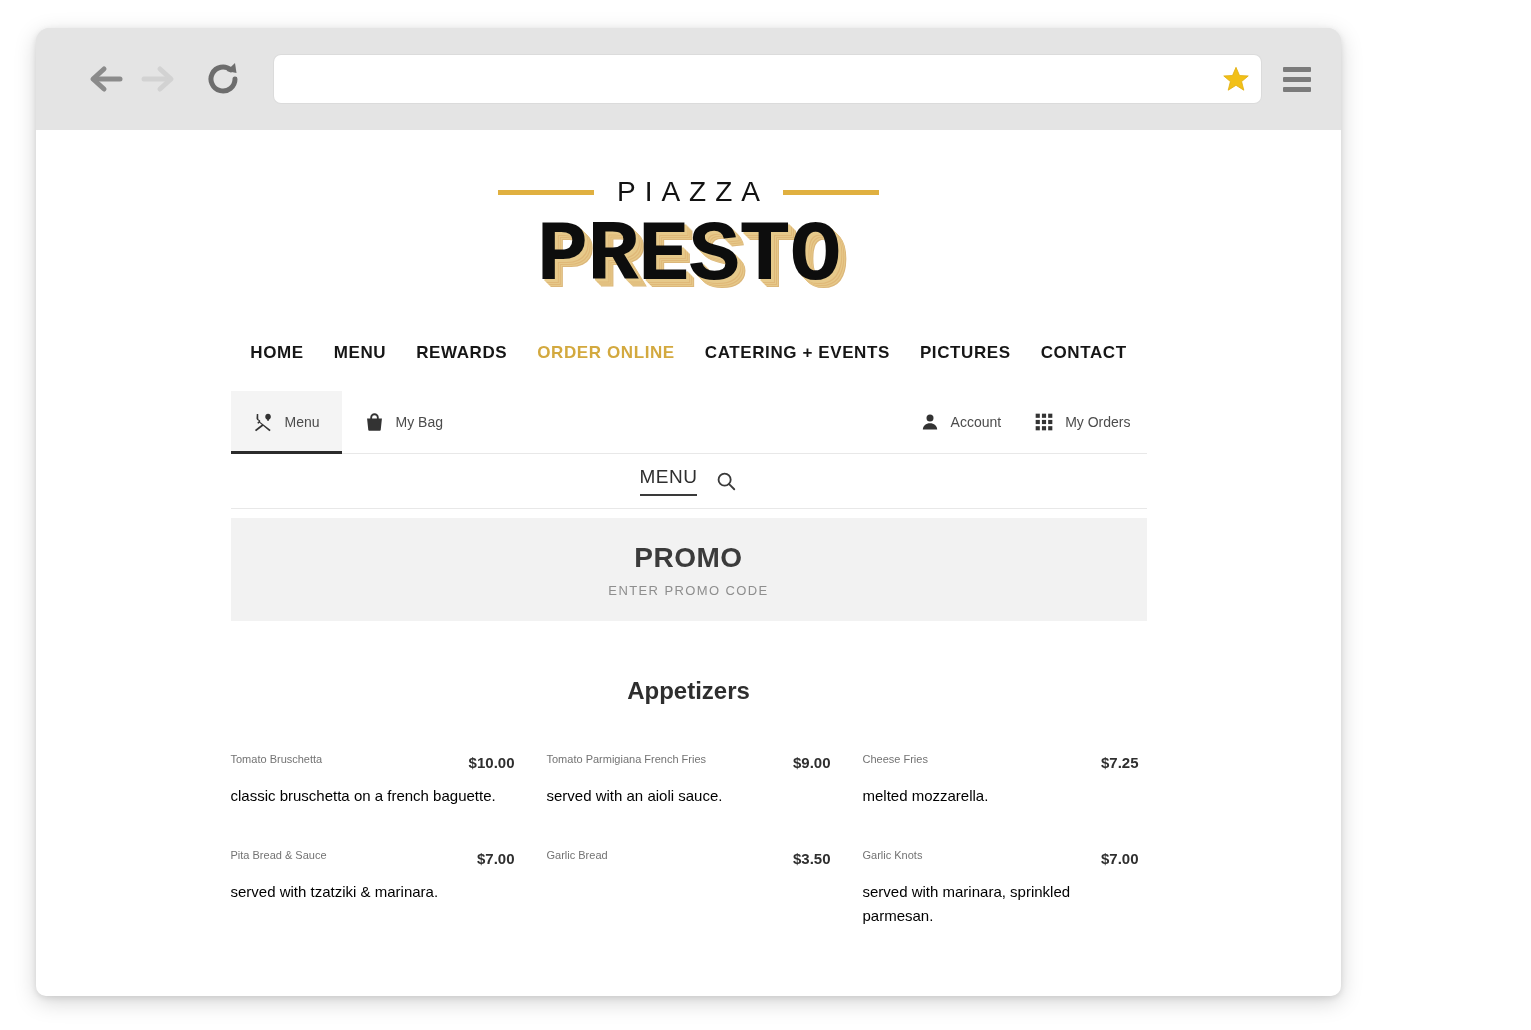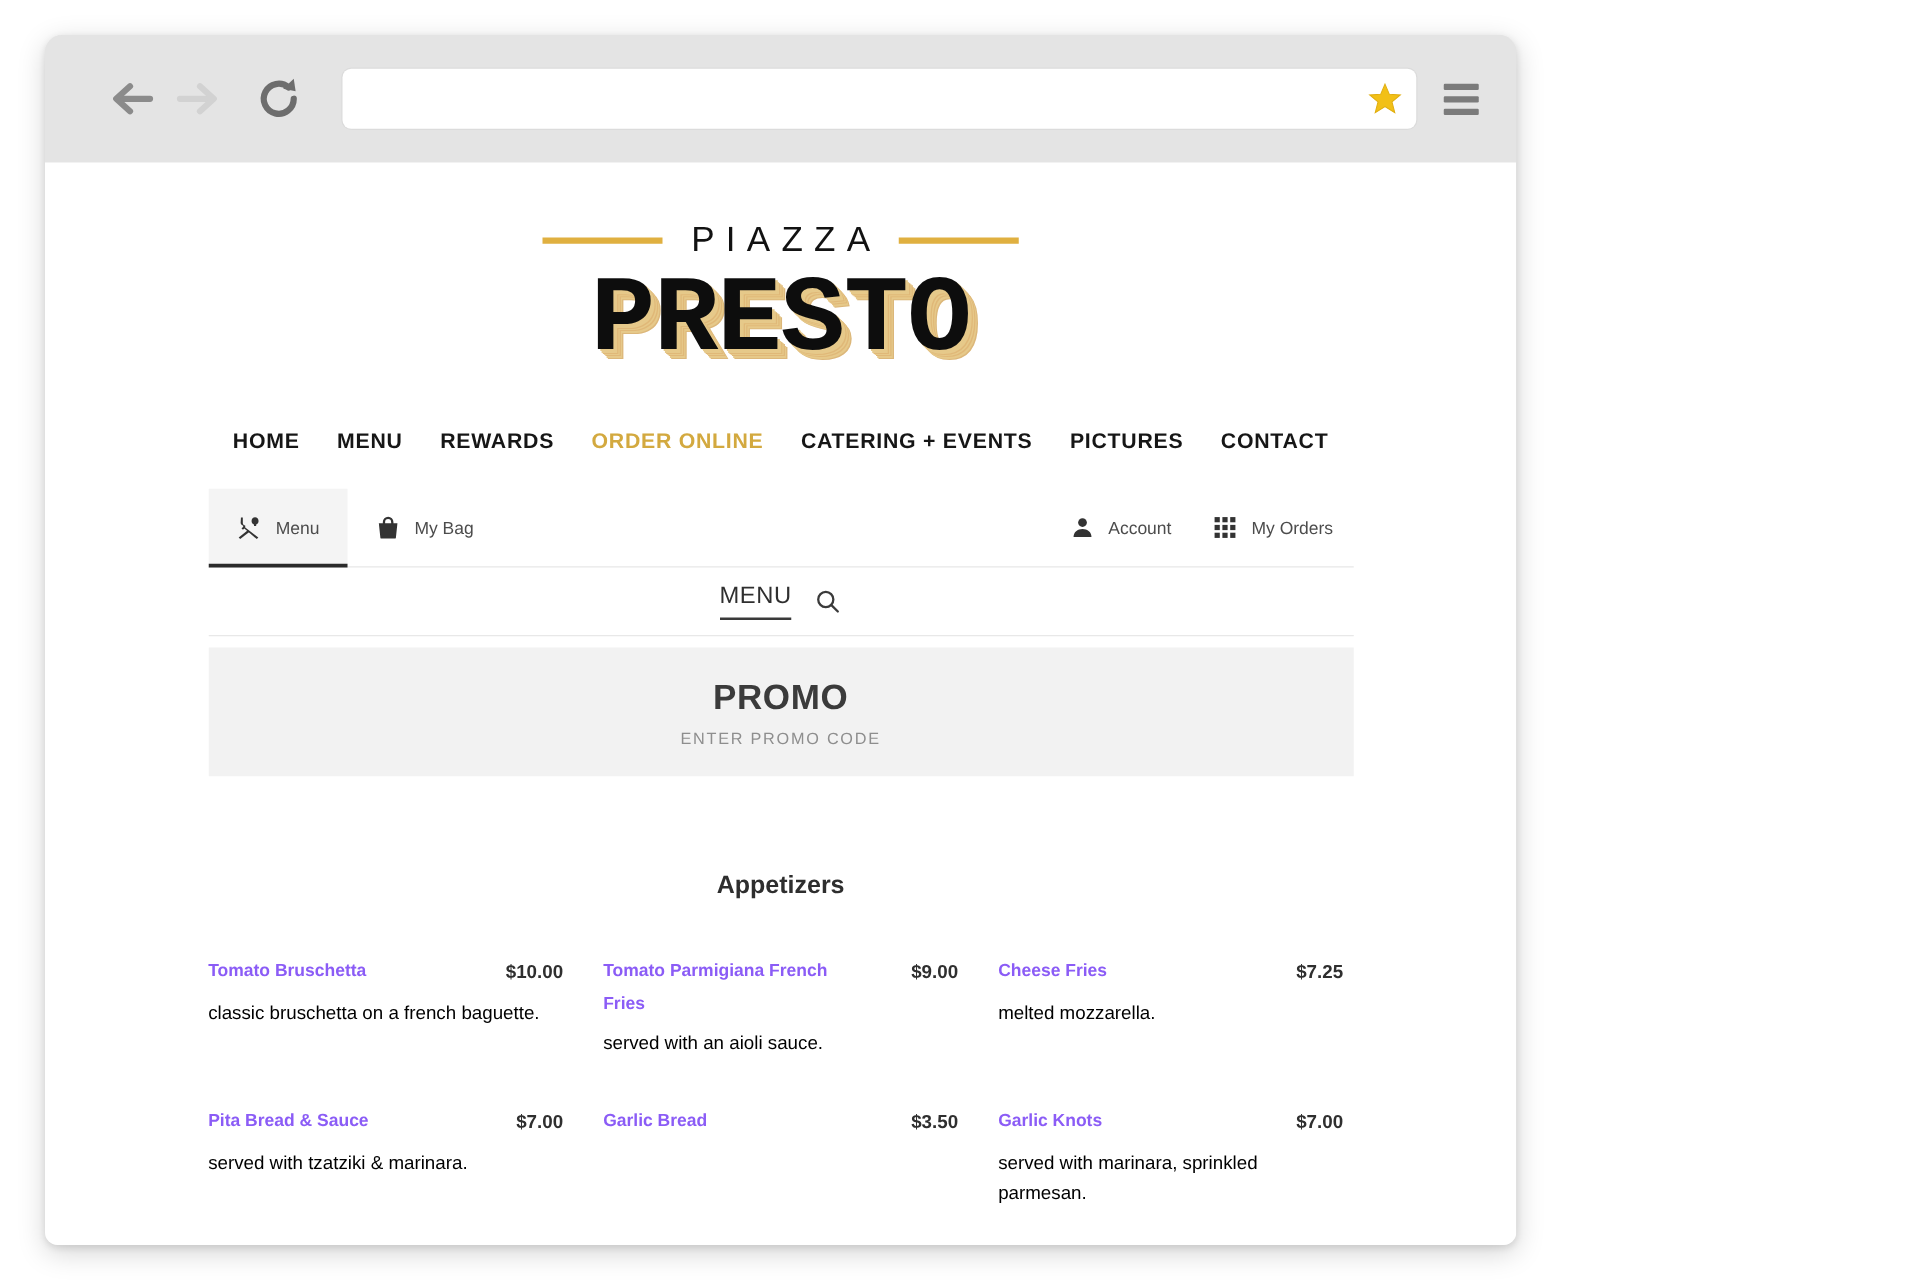--- a/index.html
+++ b/index.html
@@ -7,21 +7,21 @@
     width: 1531px; height: 1030px;
     background: #ffffff;
     font-family: "Liberation Sans", sans-serif;
     overflow: hidden;
   }
 
   
   #browser-window {
     position: absolute;
     left: 36px; top: 28px;
-    width: 1177px; height: 968px;
+    width: 1305px; height: 968px;
     border-radius: 14px 14px 10px 10px;
     background: #e4e4e4;
     box-shadow: 0 6px 22px rgba(0,0,0,0.17), 0 2px 6px rgba(0,0,0,0.10);
     overflow: hidden;
   }
 
   #browser-toolbar {
     position: relative;
     height: 102px;
     background: #e4e4e4;
@@ -171,39 +171,39 @@
   #promo-title {
     font-size: 28px; font-weight: bold; color: #3b3b3b; letter-spacing: 0.5px;
   }
   #promo-sub {
     margin-top: 9px;
     font-size: 13px; color: #8e8e8e; letter-spacing: 1.4px;
   }
 
   
   #section-title {
-    margin-top: 76px;
+    margin-top: 56px;
     text-align: center;
-    font-size: 20px;
+    font-size: 24px;
     font-weight: bold;
     color: #2e2e2e;
   }
   #items-grid {
     margin-top: 44px;
     display: grid;
     grid-template-columns: 1fr 1fr 1fr;
     column-gap: 32px;
     row-gap: 36px;
   }
   .menu-item { }
   .mi-head {
     display: flex; align-items: flex-start; justify-content: space-between; gap: 10px;
   }
   .mi-name {
-    font-size: 14px; font-weight: bold; color: #8b5cf6; line-height: 1.85;
+    font-size: 11px; font-weight: normal; color: #737373; line-height: 1.85;
     max-width: 212px;
   }
   .mi-price {
     font-size: 15px; font-weight: bold; color: #2f2f2f; white-space: nowrap; line-height: 1.85;
   }
   .menu-item.col3 .mi-price { margin-right: 8px; }
   .mi-desc {
     margin-top: 7px;
     font-size: 15px; color: #000000; line-height: 1.65;
     max-width: 282px;

